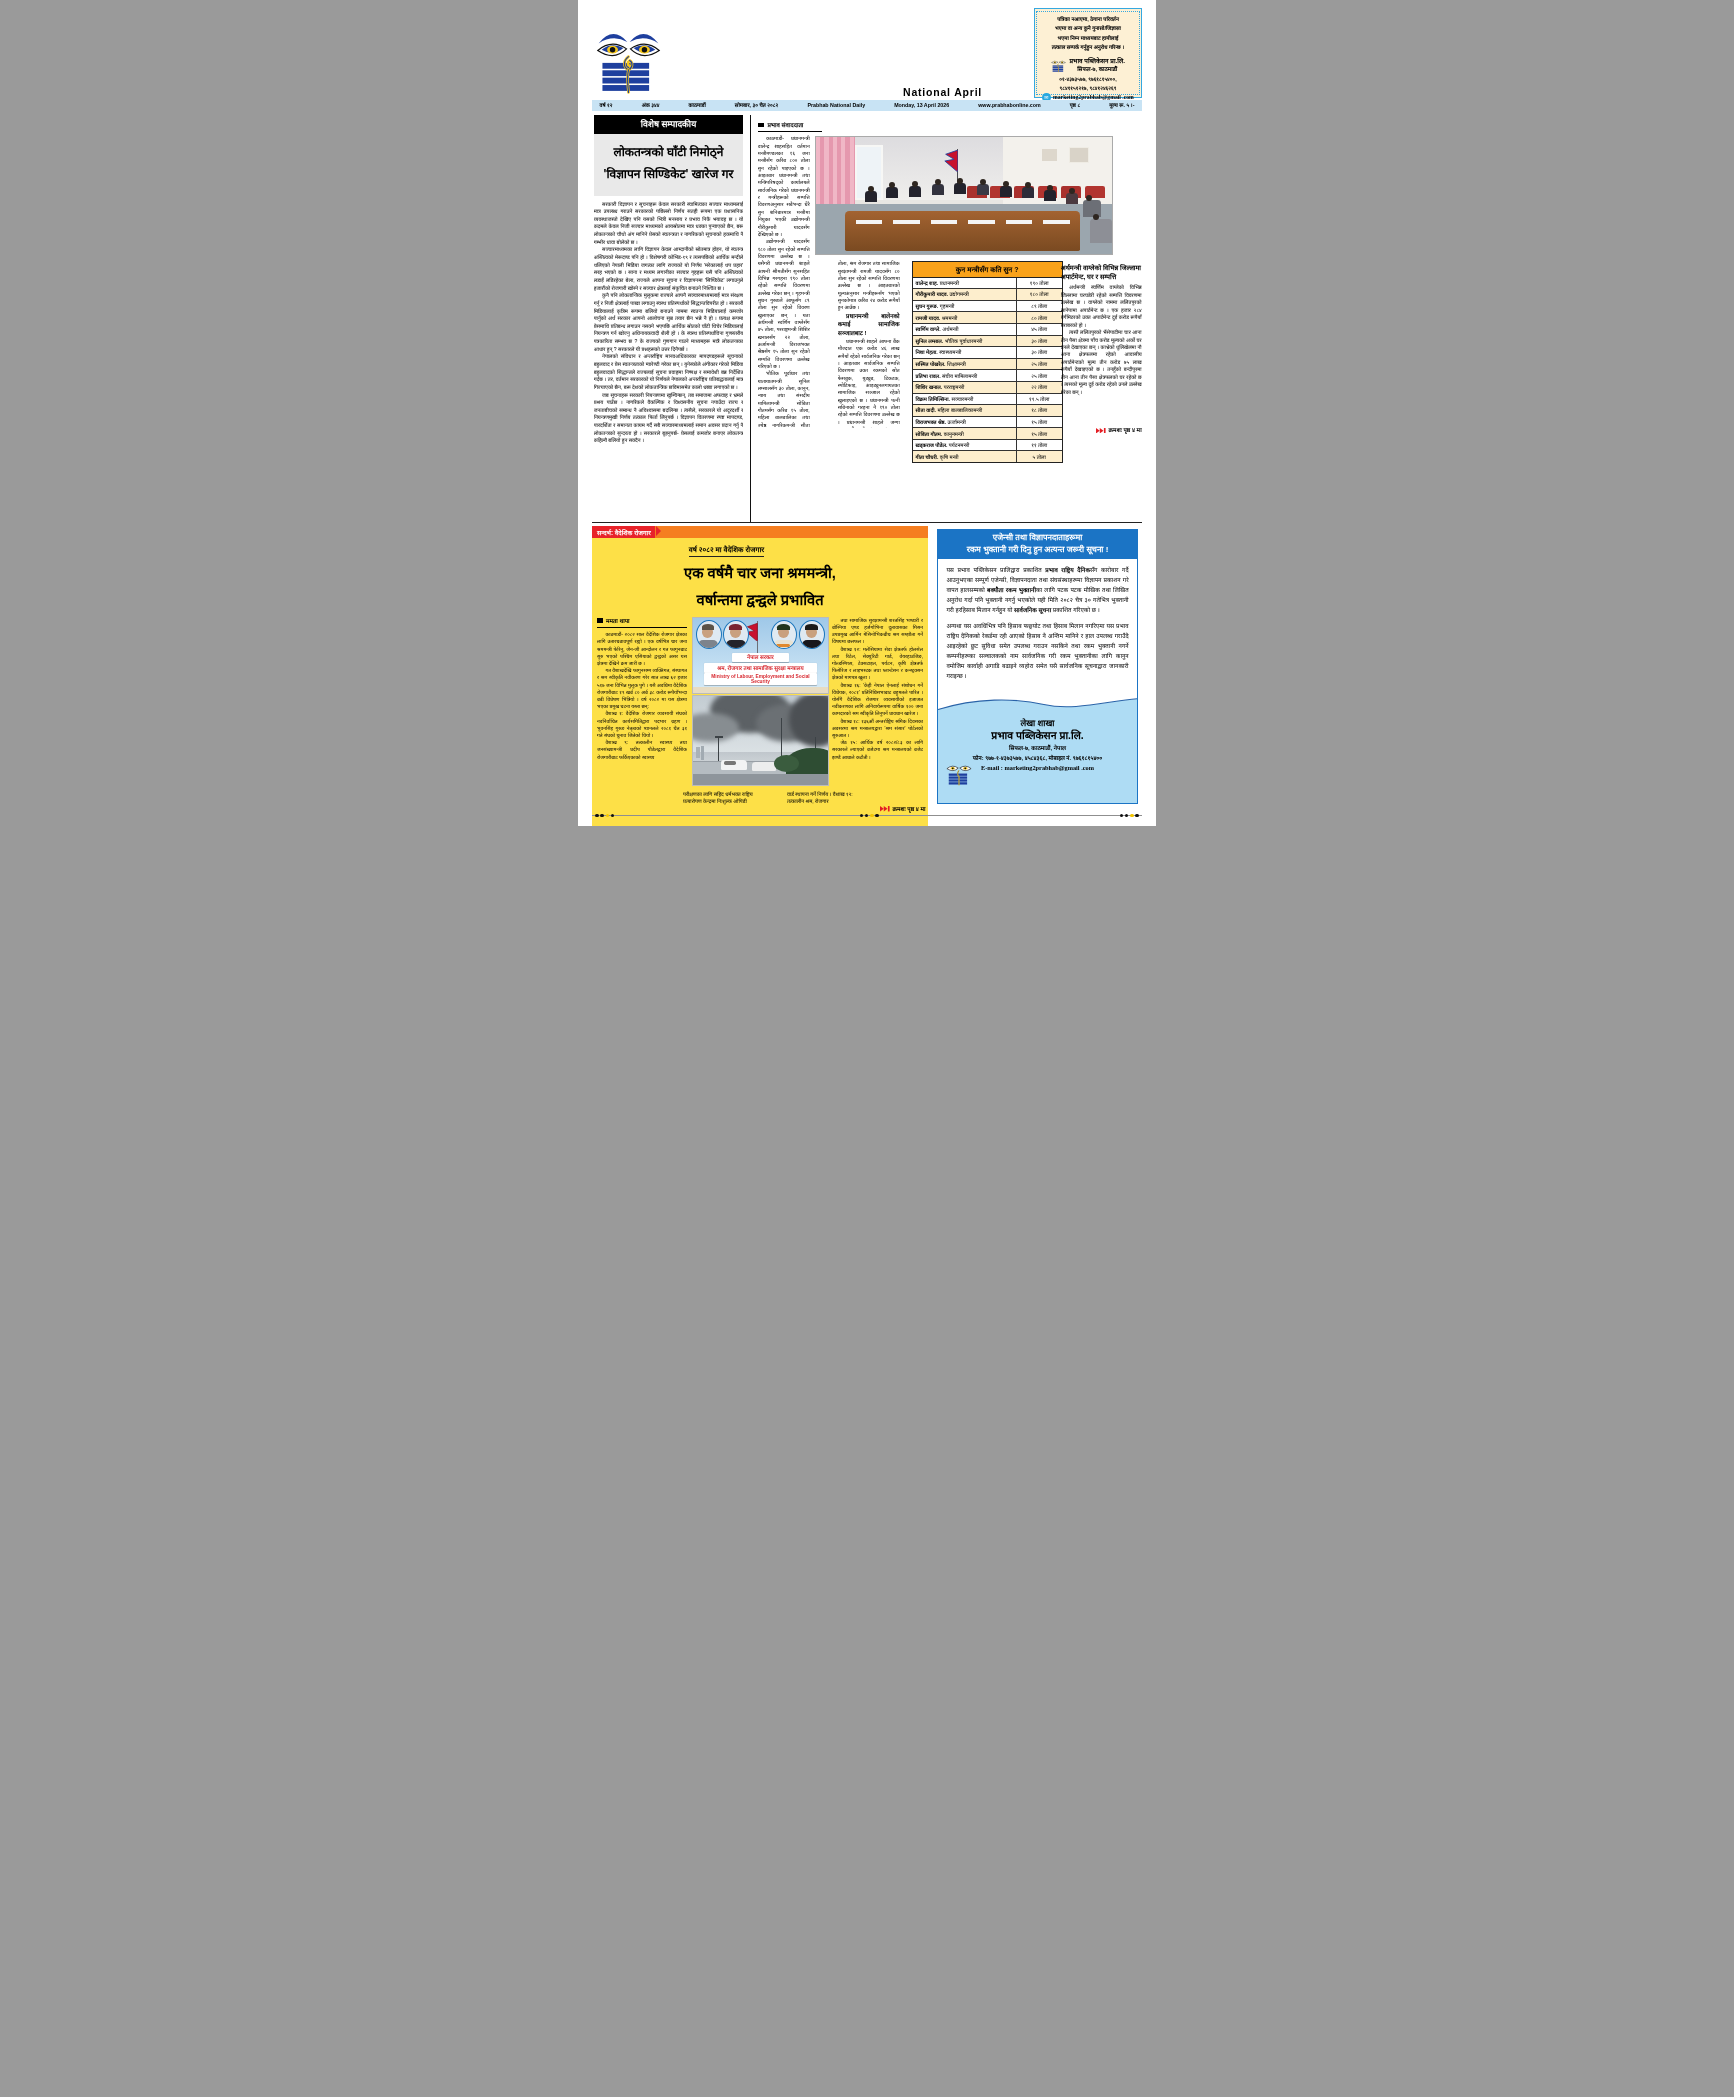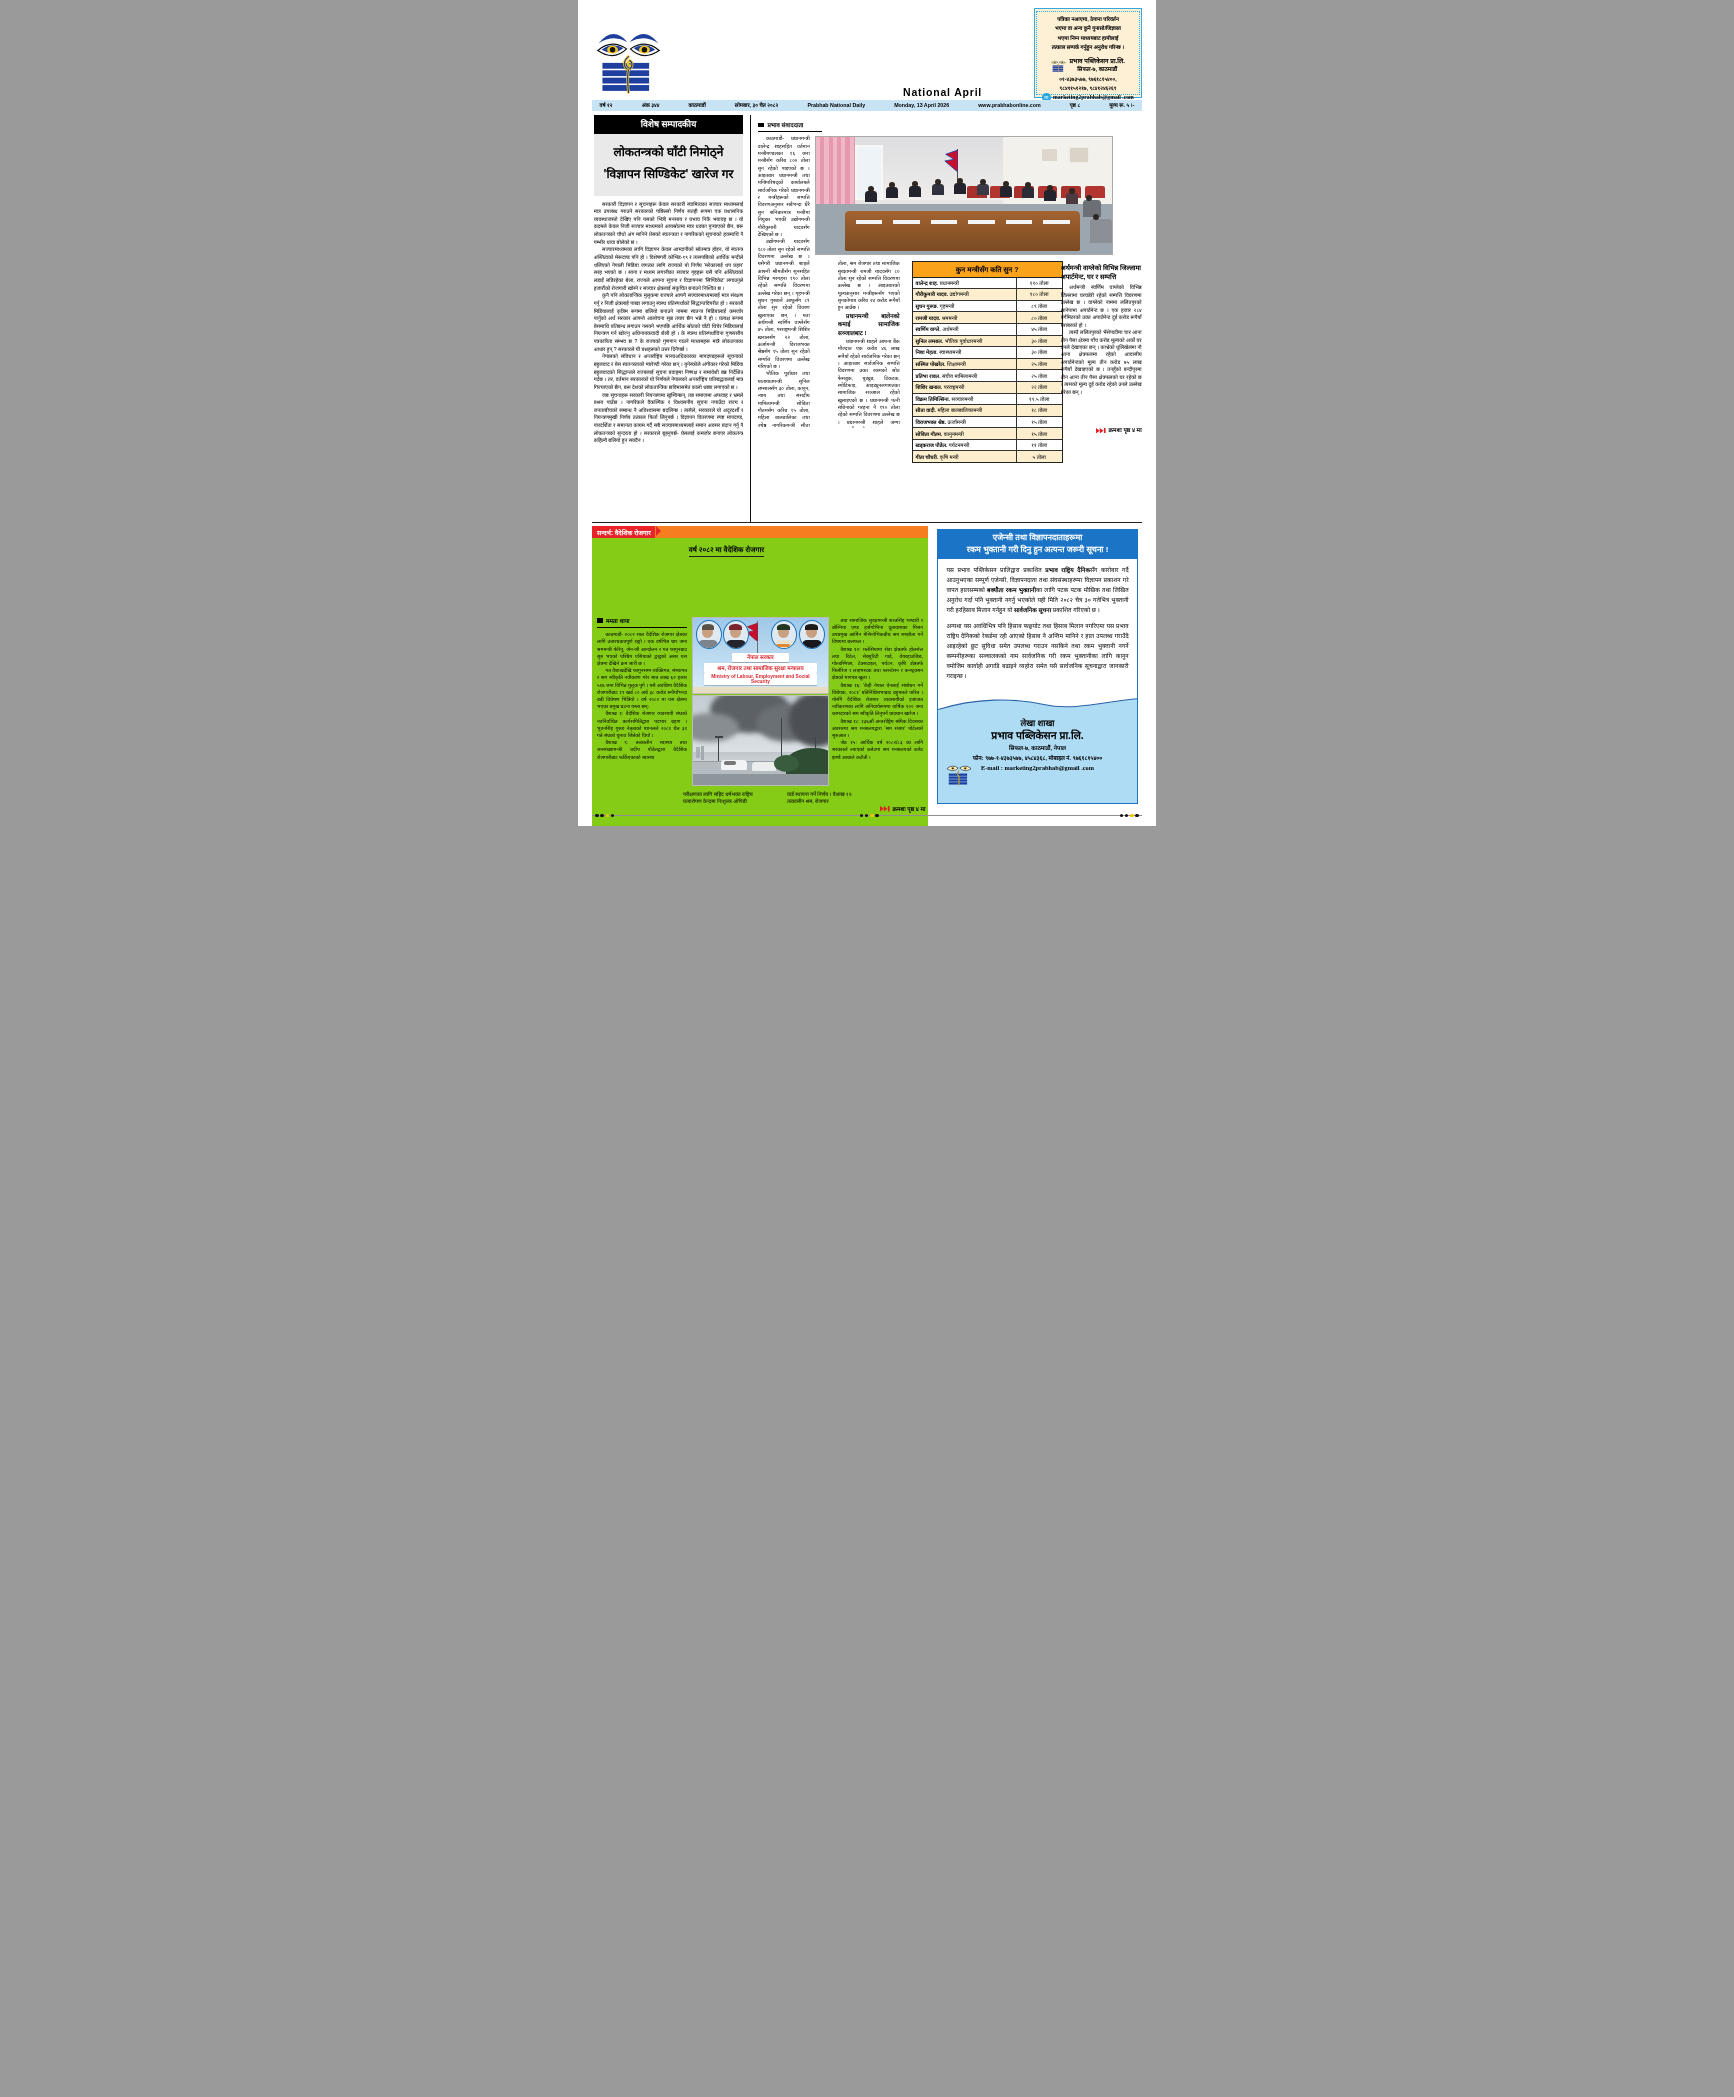--- a/index.html
+++ b/index.html
@@ -58,21 +58,21 @@
   .ms-right{position:absolute;left:303px;top:124px;width:81px;height:169px;}
   .ms-right .col-text{font-size:5.1px;}
   .continue{display:flex;align-items:center;justify-content:flex-end;gap:2.5px;font-weight:bold;font-size:5.9px;margin-top:4.2px;}
   
   .bottom-row{position:absolute;left:14px;top:526px;width:550px;height:285px;}
   .fe-section{position:absolute;left:0;top:0;width:336px;}
   .fe-header{display:flex;height:11.7px;}
   .fe-tag{background:#e8232a;color:#fff;font-weight:bold;font-size:6.3px;padding:1.7px 4.2px 0 5px;position:relative;z-index:2;}
   .fe-tag:after{content:"";position:absolute;right:-5.9px;top:0;border-top:5.9px solid transparent;border-bottom:5.9px solid transparent;border-left:5.9px solid #e8232a;}
   .fe-bar{flex:1;background:#f57e20;}
-  .fe-body{position:relative;background:#84cc16;height:346px;overflow:hidden;}
+  .fe-body{position:relative;background:#fde047;height:346px;overflow:hidden;}
   .fe-kicker{position:absolute;left:0;right:67px;top:5.9px;text-align:center;font-weight:bold;font-size:7.1px;}
   .fe-kicker span{border-bottom:0.8px solid #222;padding-bottom:2.5px;}
   .fe-headline{position:absolute;left:0;right:0;top:22px;text-align:center;font-weight:bold;font-size:14.7px;line-height:1.85;}
   .fe-colA{position:absolute;left:5px;top:79px;width:90px;height:190px;}
   .fe-byline{display:flex;align-items:center;gap:3.4px;border-bottom:0.8px solid #000;padding-bottom:2.1px;margin-bottom:3.4px;font-size:5.9px;font-weight:bold;}
   .fe-colA .col-text{font-size:4.9px;height:168px;}
   .photo-ministry{position:absolute;left:100px;top:79px;width:135px;height:75px;border:0.4px solid #bbb;overflow:hidden;
                   background:linear-gradient(#9fc8e8,#d8ecf8);}
   .portrait{position:absolute;top:2.5px;width:24px;height:27px;border-radius:50%;border:1px solid #1b75bc;overflow:hidden;background:#dfe9f2;}
   .portrait .skin{position:absolute;left:5.9px;top:5px;width:11px;height:11.7px;border-radius:50%;background:#c9a07f;}
@@ -363,20 +363,24 @@
 
   <div class="bottom-row">
 
     <div class="fe-section">
       <div class="fe-header">
         <div class="fe-tag">सन्दर्भ: वैदेशिक रोजगार</div>
         <div class="fe-bar"></div>
       </div>
       <div class="fe-body">
         <div class="fe-kicker"><span>वर्ष २०८२ मा वैदेशिक रोजगार</span></div>
+        <div class="fe-headline">
+          <div>एक वर्षमै चार जना श्रममन्त्री,</div>
+          <div>वर्षान्तमा द्वन्द्वले प्रभावित</div>
+        </div>
 
         <div class="fe-colA">
           <div class="fe-byline">
             <span class="sq"></span>
             <span>ममता थापा</span>
           </div>
           <div class="col-text" style="height:164px;">
             <p>काठमाडौं- २०८२ साल वैदेशिक रोजगार क्षेत्रका लागि उतारचढावपूर्ण रह्यो । एक वर्षभित्र चार जना श्रममन्त्री फेरिनु, जेन-जी आन्दोलन र गत फागुनबाट सुरु भएको पश्चिम एसियाको द्वन्द्वको असर यस क्षेत्रमा देखिने क्रम जारी छ ।</p>
               <p>गत वैशाखदेखि फागुनसम्म व्यक्तिगत, संस्थागत र श्रम स्वीकृति नवीकरण गरेर सात लाख ६२ हजार ५१७ जना विभिन्न मुलुक पुगे । यसै अवधिमा वैदेशिक रोजगारीबाट १९ खर्ब ८० अर्ब ३८ करोड रूपैयाँभन्दा बढी विप्रेषण भित्रियो । वर्ष २०८२ मा यस क्षेत्रमा भएका प्रमुख घटना यस्ता छन्:</p>
               <p>वैशाख १: वैदेशिक रोजगार व्यवसायी संघको नवनिर्वाचित कार्यसमितिद्वारा पदभार ग्रहण । भुवनसिंह गुरुङ नेतृत्वको प्यानलले २०८१ चैत ३१ गते संघको चुनाव जितेको थियो ।</p>

